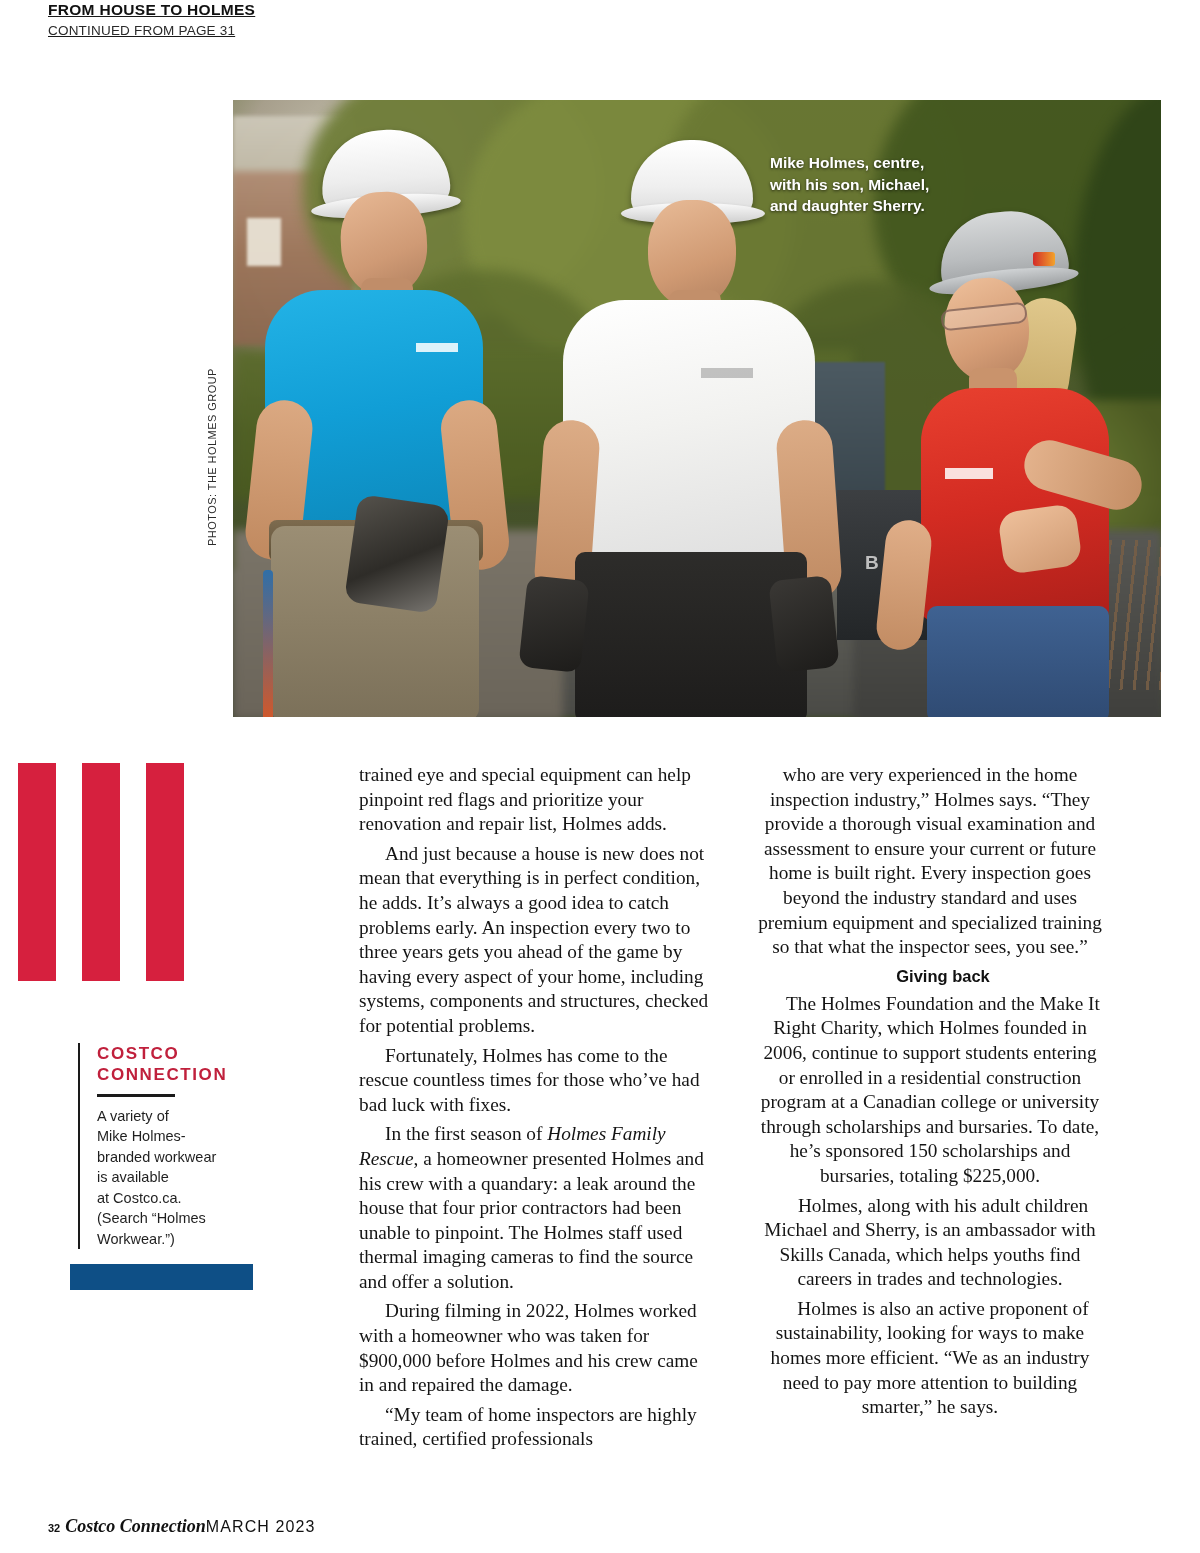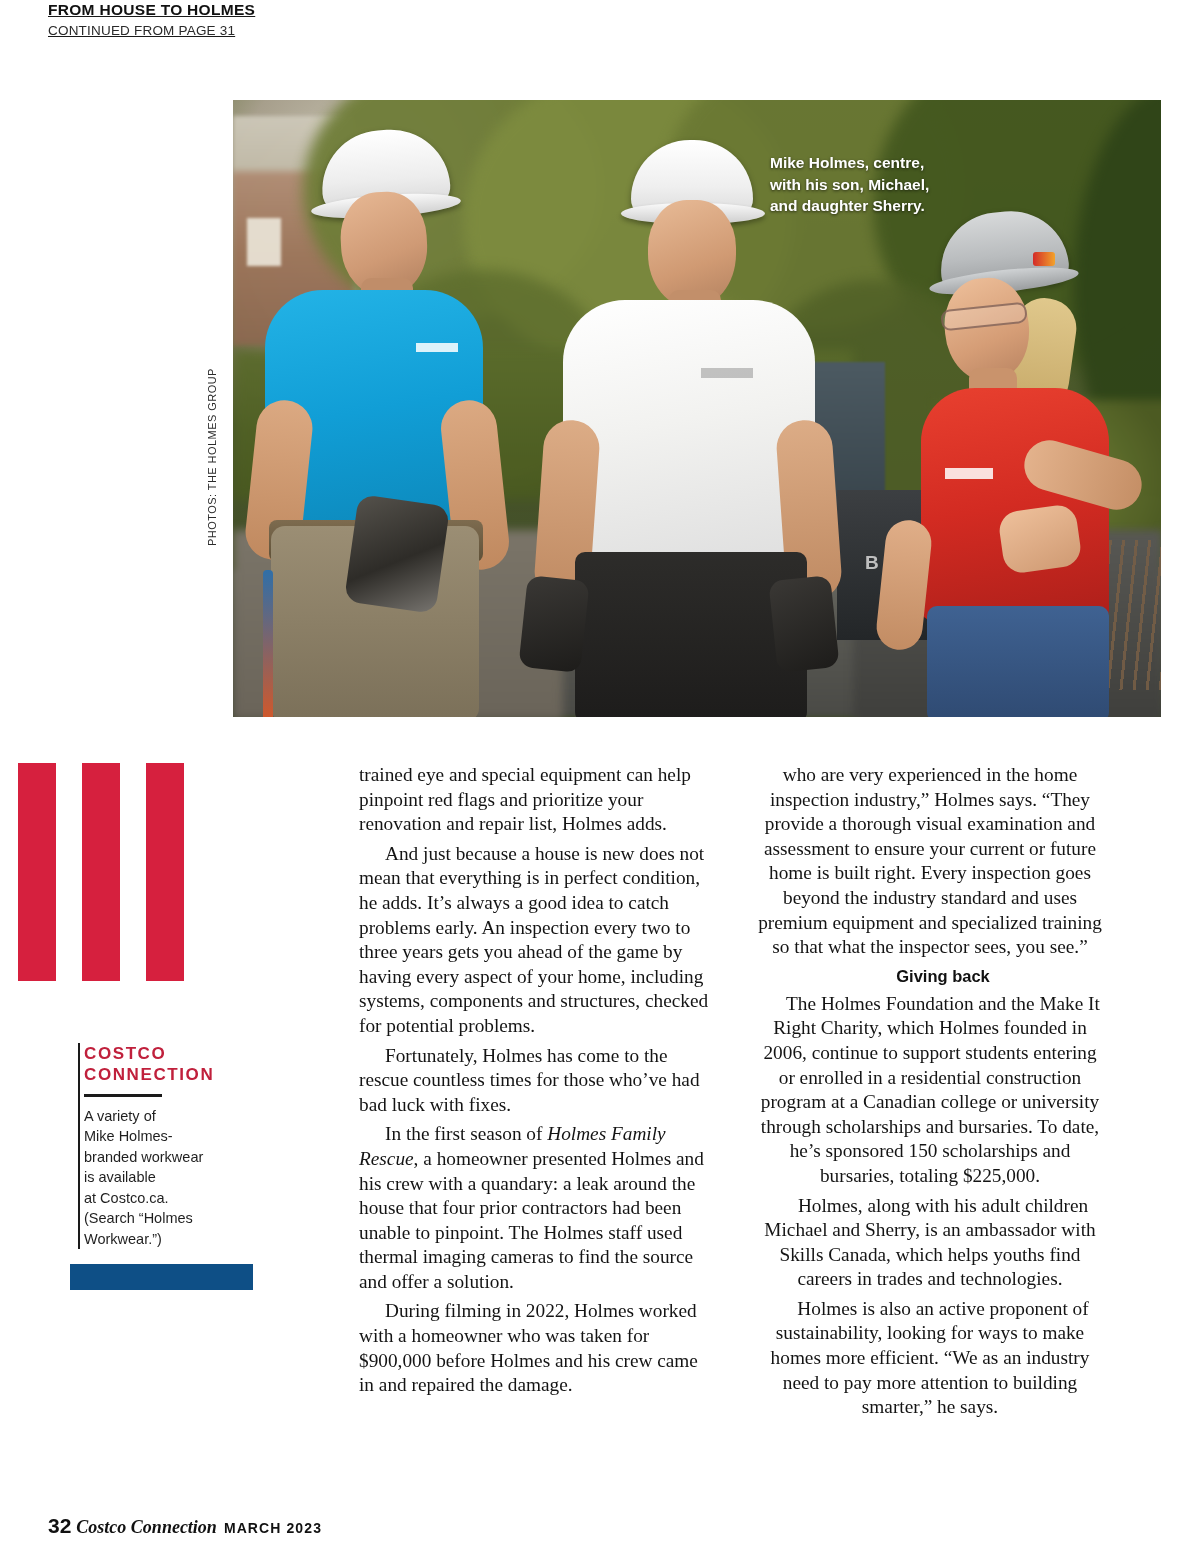--- a/index.html
+++ b/index.html
@@ -378,21 +378,21 @@
   .bar.b1 { left: 0px; }
   .bar.b2 { left: 64px; }
   .bar.b3 { left: 128px; }
 
   
   .cc-box {
     position: absolute;
     left: 78px;
     top: 1043px;
     width: 190px;
-    padding-left: 4px;
+    padding-left: 17px;
     border-left: 2px solid #1a1a1a;
   }
   .cc-head {
     font-family: "Liberation Sans", sans-serif;
     font-weight: bold;
     font-size: 17px;
     letter-spacing: 1.6px;
     line-height: 21px;
     color: #c0203c;
     margin: 0;
@@ -456,35 +456,35 @@
     left: 48px;
     bottom: 14px;
     font-size: 17px;
     line-height: 22px;
     color: #111;
     white-space: nowrap;
   }
   .footer .pg {
     font-family: "Liberation Sans", sans-serif;
     font-weight: bold;
-    font-size: 21px;
+    font-size: 11px;
   }
   .footer .mag {
     font-family: "Liberation Serif", serif;
     font-style: italic;
     font-weight: bold;
     font-size: 18px;
     margin-left: 5px;
   }
   .footer .date {
     font-family: "Liberation Sans", sans-serif;
-    font-weight: bold;
-    font-size: 14px;
+    font-weight: normal;
+    font-size: 16px;
     letter-spacing: 1.1px;
-    margin-left: 7px;
+    margin-left: 0;
   }
 </style>
 </head>
 <body>
 
 <div class="runhead">
   <p class="runhead-title">FROM HOUSE TO HOLMES</p>
   <p class="runhead-sub">CONTINUED FROM PAGE 31</p>
 </div>
 
@@ -577,20 +577,21 @@
 Workwear.”)</p>
 </div>
 <div class="blue-bar"></div>
 
 <div class="col c1">
   <p class="noindent">trained eye and special equipment can help pinpoint red flags and prioritize your renovation and repair list, Holmes adds.</p>
   <p>And just because a house is new does not mean that everything is in perfect condition, he adds. It’s always a good idea to catch problems early. An inspection every two to three years gets you ahead of the game by having every aspect of your home, including systems, components and structures, checked for potential problems.</p>
   <p>Fortunately, Holmes has come to the rescue countless times for those who’ve had bad luck with fixes.</p>
   <p><span>In the first season of </span><i>Holmes Family Rescue</i><span>, a homeowner presented Holmes and his crew with a quandary: a leak around the house that four prior contractors had been unable to pinpoint. The Holmes staff used thermal imaging cameras to find the source and offer a solution.</span></p>
   <p>During filming in 2022, Holmes worked with a homeowner who was taken for $900,000 before Holmes and his crew came in and repaired the damage.</p>
+  <p>“My team of home inspectors are highly trained, certified professionals</p>
 </div>
 
 <div class="col c2">
   <p class="noindent">who are very experienced in the home inspection industry,” Holmes says. “They provide a thorough visual examination and assessment to ensure your current or future home is built right. Every inspection goes beyond the industry standard and uses premium equipment and specialized training so that what the inspector sees, you see.”</p>
   <p class="subhead">Giving back</p>
   <p>The Holmes Foundation and the Make It Right Charity, which Holmes founded in 2006, continue to support students entering or enrolled in a residential construction program at a Canadian college or university through scholarships and bursaries. To date, he’s sponsored 150 scholarships and bursaries, totaling $225,000.</p>
   <p>Holmes, along with his adult children Michael and Sherry, is an ambassador with Skills Canada, which helps youths find careers in trades and technologies.</p>
   <p>Holmes is also an active proponent of sustainability, looking for ways to make homes more efficient. “We as an industry need to pay more attention to building smarter,” he says.</p>
 </div>
 

